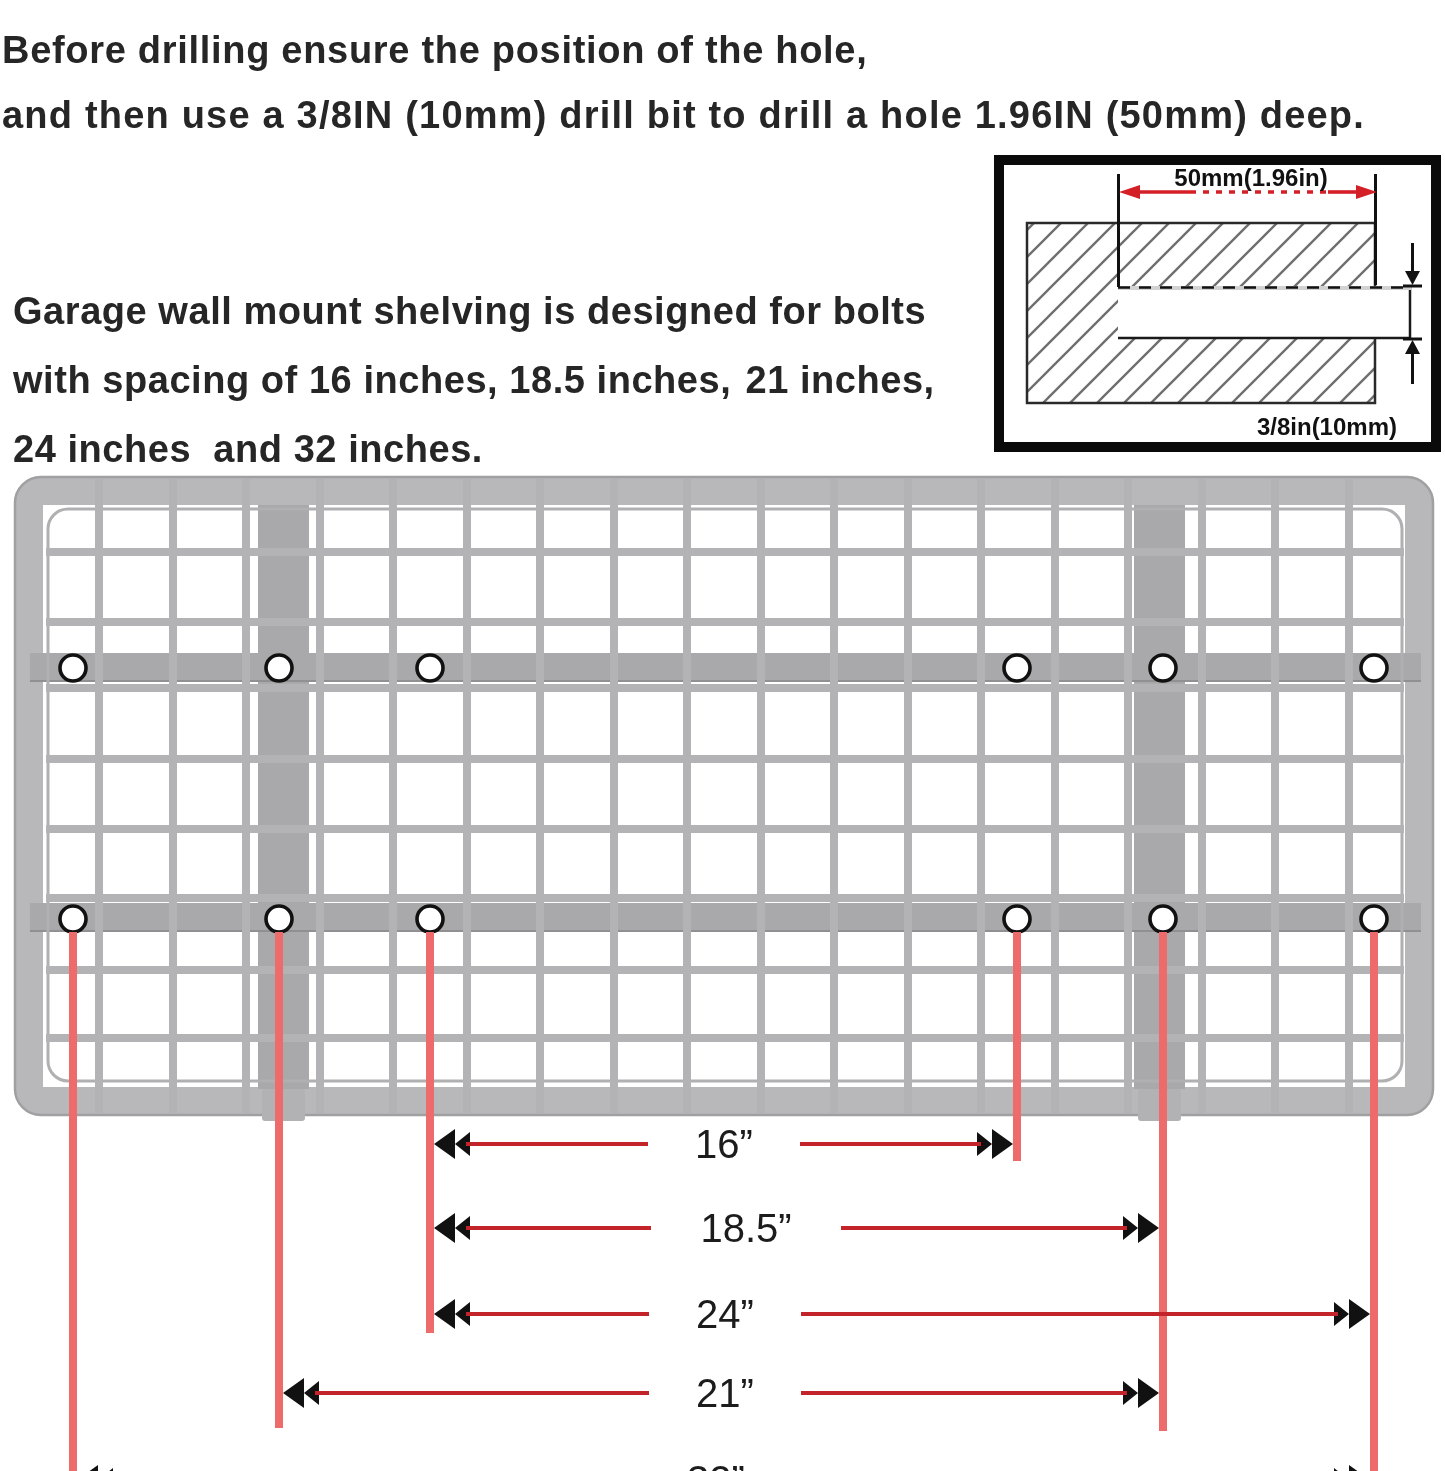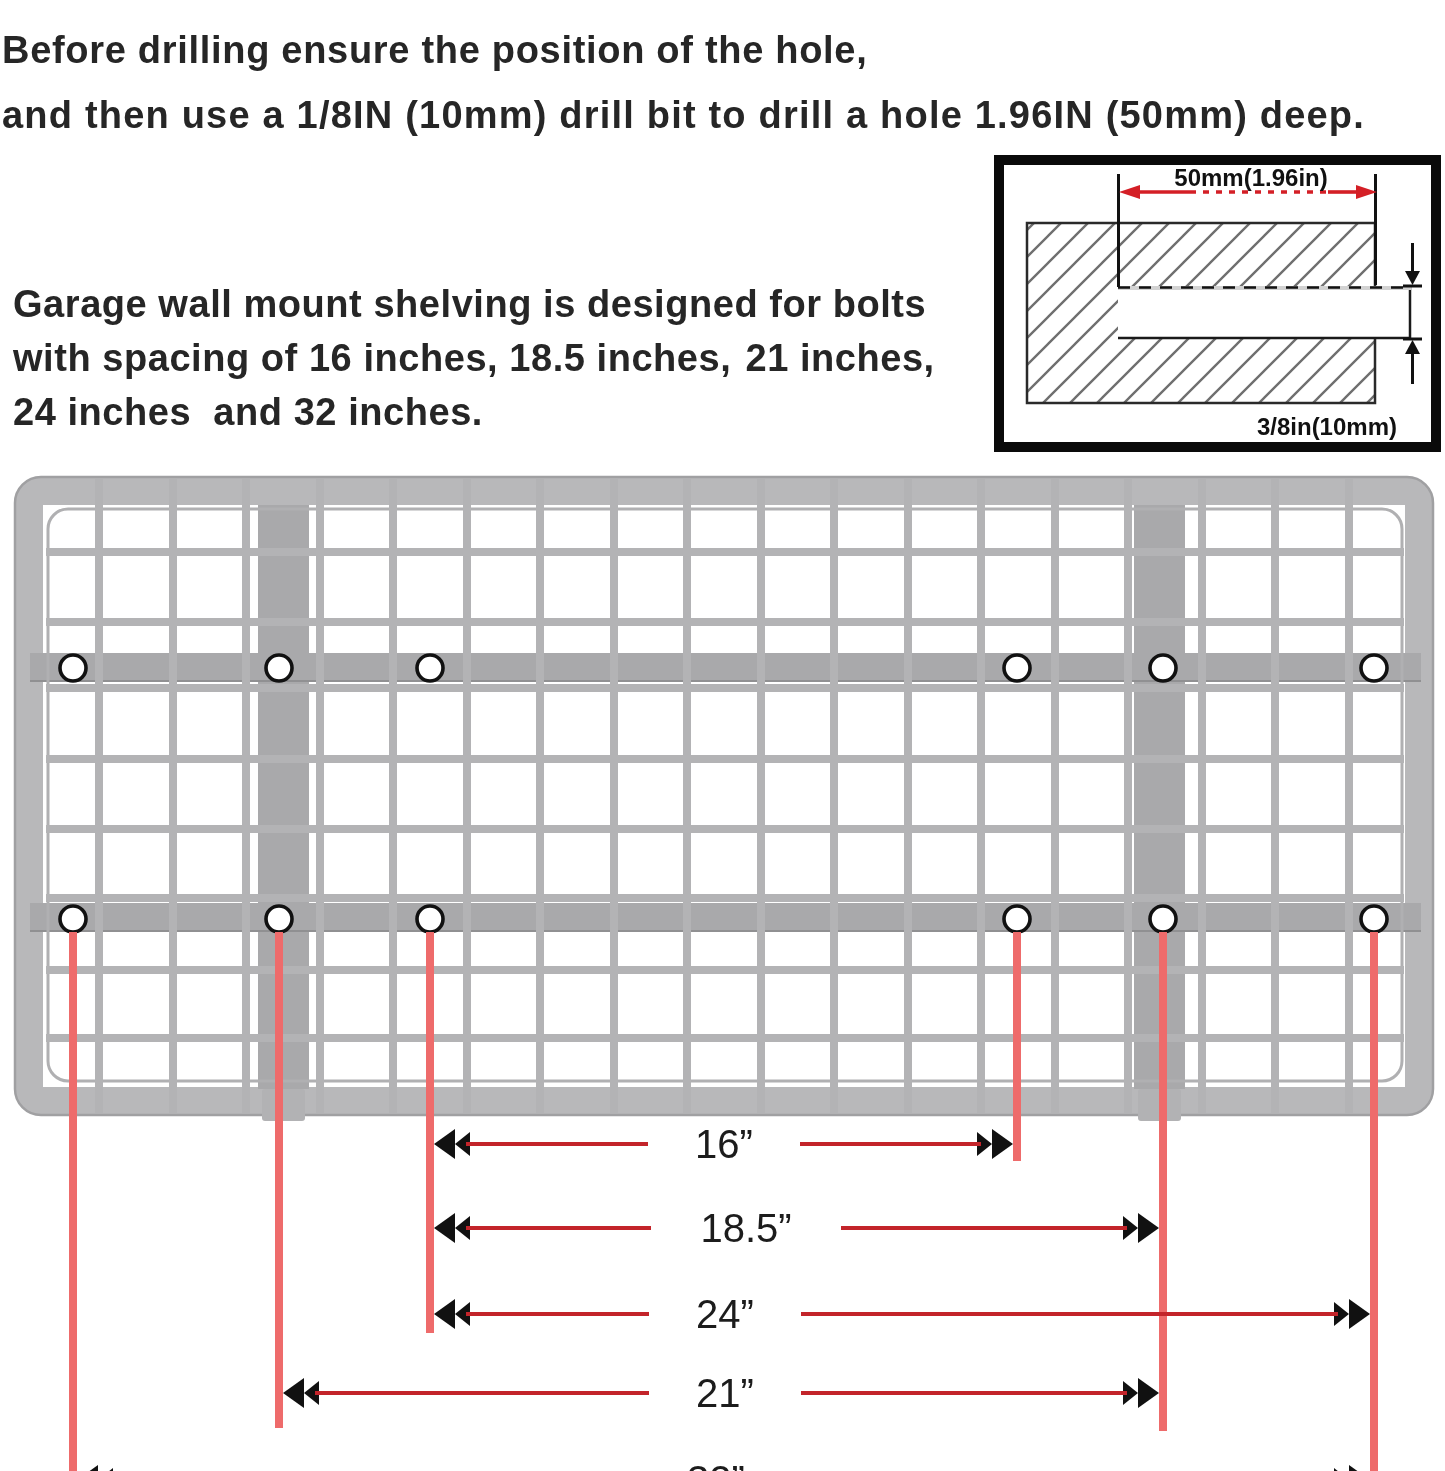--- a/index.html
+++ b/index.html
@@ -6,23 +6,23 @@
 #page{position:relative;width:1445px;height:1471px;background:#fff;overflow:hidden;
       font-family:"Liberation Sans",sans-serif;margin-top:32px;}
 .head{position:absolute;font-weight:bold;color:#262626;white-space:pre;}
 </style>
 </head>
 <body>
 <div id="page">
 
 <div class="head" id="h1" style="left:2px;top:-4px;font-size:38px;line-height:44px;letter-spacing:0.7px;">Before drilling ensure the position of the hole,</div>
 
-<div class="head" id="h2" style="left:2px;top:61px;font-size:38px;line-height:44px;letter-spacing:1.2px;">and then use a 1/8IN (10mm) drill bit to drill a hole 1.96IN (50mm) deep.</div>
-
-<div class="head" id="p1" style="left:13px;top:245px;font-size:38px;line-height:54px;letter-spacing:0.55px;">Garage wall mount shelving is designed for bolts
+<div class="head" id="h2" style="left:2px;top:61px;font-size:38px;line-height:44px;letter-spacing:1.2px;">and then use a 3/8IN (10mm) drill bit to drill a hole 1.96IN (50mm) deep.</div>
+
+<div class="head" id="p1" style="left:13px;top:245px;font-size:38px;line-height:69px;letter-spacing:0.55px;">Garage wall mount shelving is designed for bolts
 with spacing of 16 inches, 18.5 inches<span style="margin-right:3px;">,</span> 21 inches,
 24 inches  and 32 inches.</div>
 
 <svg style="position:absolute;left:994px;top:123px;" width="447" height="297" viewBox="0 0 447 297">
   <defs>
     <pattern id="hatch" patternUnits="userSpaceOnUse" width="27" height="27">
       <path d="M-7,34 L34,-7 M-20.5,20.5 L20.5,-20.5 M6.5,47.5 L47.5,6.5" stroke="#6f6f6f" stroke-width="2.4" fill="none"></path>
     </pattern>
   </defs>
 

